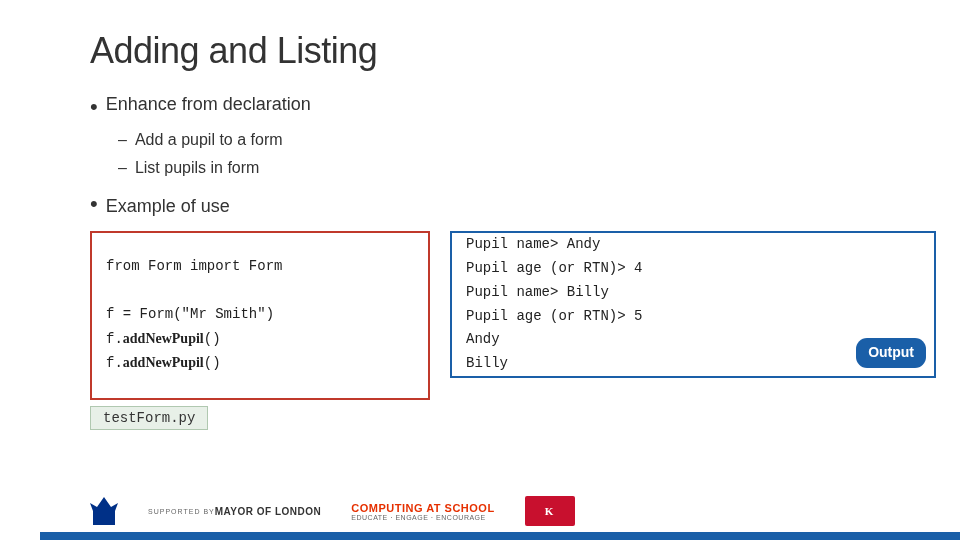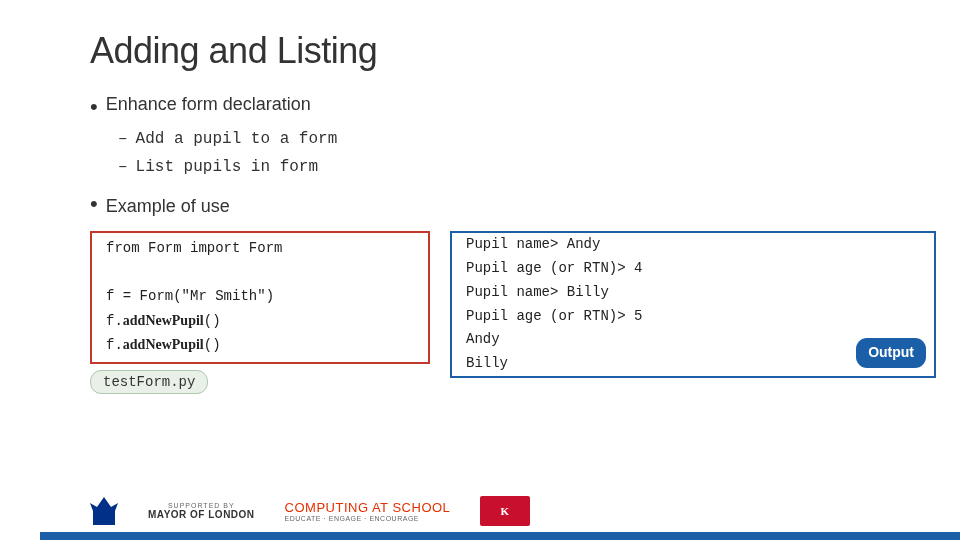--- a/index.html
+++ b/index.html
@@ -70,21 +70,20 @@
       margin-left: 28px;
       margin-bottom: 10px;
     }
 
     .sub-bullet {
       font-size: 16px;
       color: #333;
       line-height: 1.7;
       display: flex;
       gap: 8px;
-      font-family: Liberation Mono, monospace;
     }
 
     .sub-bullet::before {
       content: '–';
       color: #333;
     }
 
     .bullet-main-2 {
       font-size: 18px;
       color: #333;
@@ -111,21 +110,21 @@
       flex: 0 0 auto;
       width: 340px;
     }
 
     .code-right {
       flex: 1;
     }
 
     .code-box {
       border: 2px solid #c0392b;
-      padding: 4px 14px;
+      padding: 22px 14px;
       font-family: 'Courier New', Courier, monospace;
       font-size: 14px;
       color: #222;
       background: #fff;
       line-height: 1.7;
       min-height: 120px;
     }
 
     .output-box {
       border: 2px solid #1a5fa8;
@@ -154,21 +153,21 @@
 
     .file-label {
       display: inline-block;
       background: #e8f0e8;
       border: 1px solid #b0c8b0;
       color: #333;
       font-family: 'Courier New', Courier, monospace;
       font-size: 14px;
       padding: 3px 12px;
       margin-top: 6px;
-      border-radius: 11px;
+      border-radius: 0;
     }
 
     .footer {
       position: absolute;
       bottom: 14px;
       left: 50px;
       right: 30px;
       display: flex;
       align-items: center;
       gap: 30px;
@@ -183,42 +182,42 @@
 
     .qm-text {
       font-size: 10px;
       color: #003087;
       font-weight: 600;
       line-height: 1.2;
     }
 
     .mayor-logo {
       display: flex;
-      flex-direction: column;
+      flex-direction: row;
       align-items: center;
     }
 
     .mayor-text-sup {
       font-size: 7px;
       color: #666;
       letter-spacing: 1px;
       text-transform: uppercase;
     }
 
     .mayor-text-main {
       font-size: 10px;
       color: #333;
       font-weight: 700;
       letter-spacing: 0.5px;
       text-transform: uppercase;
     }
 
     .cas-logo {
-      font-size: 13px;
-      font-weight: 400;
+      font-size: 11px;
+      font-weight: 700;
       color: #e63000;
       letter-spacing: 0.5px;
     }
 
     .cas-sub {
       font-size: 7px;
       color: #666;
       letter-spacing: 0.5px;
     }
 
@@ -249,21 +248,21 @@
 <body>
 
 <div class="slide">
 
   <div class="right-bar"></div>
   <div class="bottom-bar"></div>
 
   <h1 class="title">Adding and Listing</h1>
 
   <div class="bullet-main">
-    <span>Enhance form declaration</span>
+    <span>Enhance from declaration</span>
   </div>
 
   <div class="sub-bullets">
     <div class="sub-bullet">
       <span>Add a pupil to a form</span>
     </div>
     <div class="sub-bullet">
       <span>List pupils in form</span>
     </div>
   </div>

